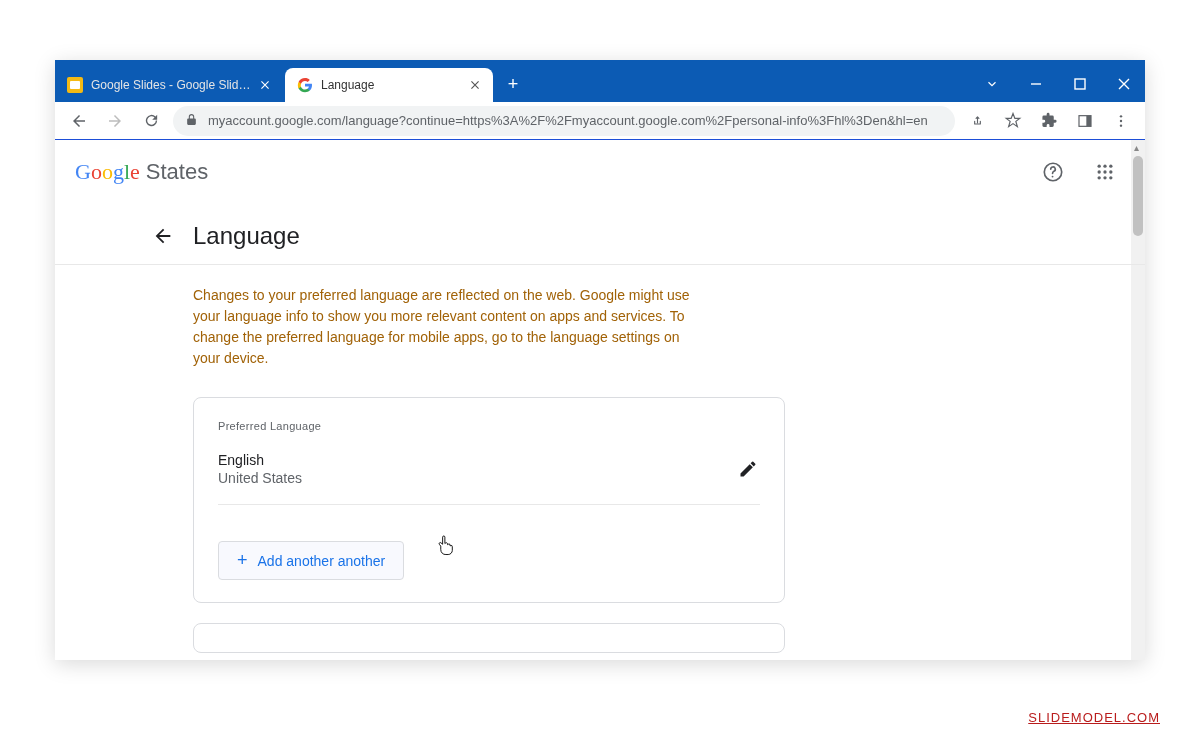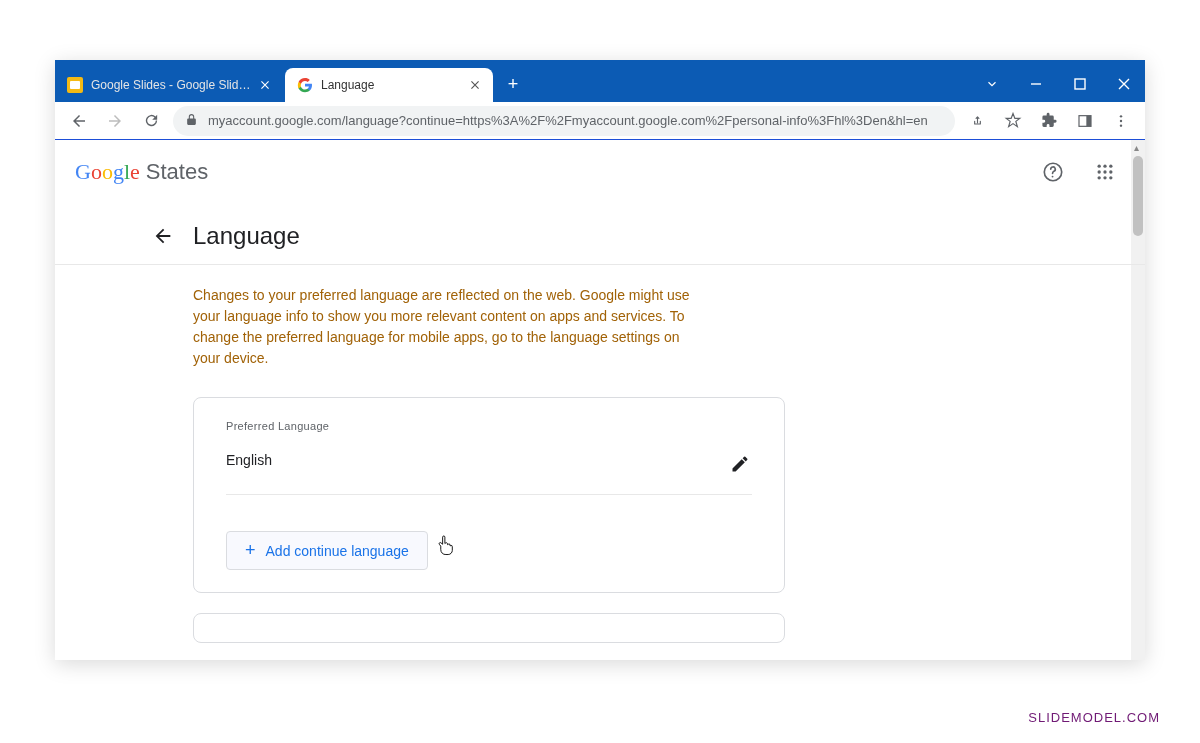--- a/index.html
+++ b/index.html
@@ -207,31 +207,32 @@
       max-width: 640px;
       font-size: 14px;
       color: #a16207;
       line-height: 1.5;
     }
     .card {
       margin-left: 138px;
       width: 592px;
       border: 1px solid #dadce0;
       border-radius: 8px;
-      padding: 22px 32px;
+      padding: 22px 24px;
     }
     .section-label {
       font-size: 11px;
       color: #5f6368;
       font-weight: 500;
       letter-spacing: 0.3px;
       margin-bottom: 20px;
     }
     .lang-row {
       display: flex;
+      align-items: center;
       padding-bottom: 18px;
       border-bottom: 1px solid #e8e8e8;
       margin-bottom: 22px;
     }
     .lang-info { flex: 1; }
     .lang-name { font-size: 14px; color: #202124; margin-bottom: 2px; }
     .lang-region { font-size: 14px; color: #5f6368; }
     .edit-icon {
       width: 24px;
       height: 24px;
@@ -297,23 +298,24 @@
     .scrollbar-arrow {
       position: absolute;
       left: 3px;
       color: #888;
       font-size: 10px;
     }
     .watermark {
       position: absolute;
       bottom: 18px;
       right: 40px;
-      color: #701a75;
+      color: #b91c1c;
       font-size: 13px;
       letter-spacing: 1px;
+      text-decoration: underline;
     }
     .slides-favicon {
       width: 16px; height: 16px; background: #f5ba14; border-radius: 2px; position: relative;
     }
     .slides-favicon::after {
       content: ''; position: absolute; top: 4px; left: 3px; width: 10px; height: 8px; background: #fff; border-radius: 1px;
     }
   </style>
 </head>
 <body>
@@ -469,30 +471,31 @@
       <div class="page-title">Language</div>
     </div>
 
     <div class="description">Changes to your preferred language are reflected on the web. Google might use your language info to show you more relevant content on apps and services. To change the preferred language for mobile apps, go to the language settings on your device.</div>
 
     <div class="card">
       <div class="section-label">Preferred Language</div>
       <div class="lang-row">
         <div class="lang-info">
           <div class="lang-name">English</div>
+          <div class="lang-region">United States</div>
         </div>
         <div class="edit-icon">
           <svg width="20" height="20" viewBox="0 0 24 24">
               <path d="M3 17.25V21h3.75L17.81 9.94l-3.75-3.75L3 17.25zM20.71 7.04a1 1 0 0 0 0-1.41l-2.34-2.34a1 1 0 0 0-1.41 0l-1.83 1.83 3.75 3.75 1.83-1.83z" fill="#202124"></path>
             </svg>
         </div>
       </div>
       <button class="add-lang-btn">
         <span class="plus">+</span>
-        <span>Add continue language</span>
+        <span>Add another another</span>
       </button>
     </div>
 
     <div class="auto-card">
       
       
     </div>
 
   </div>
 </div>

